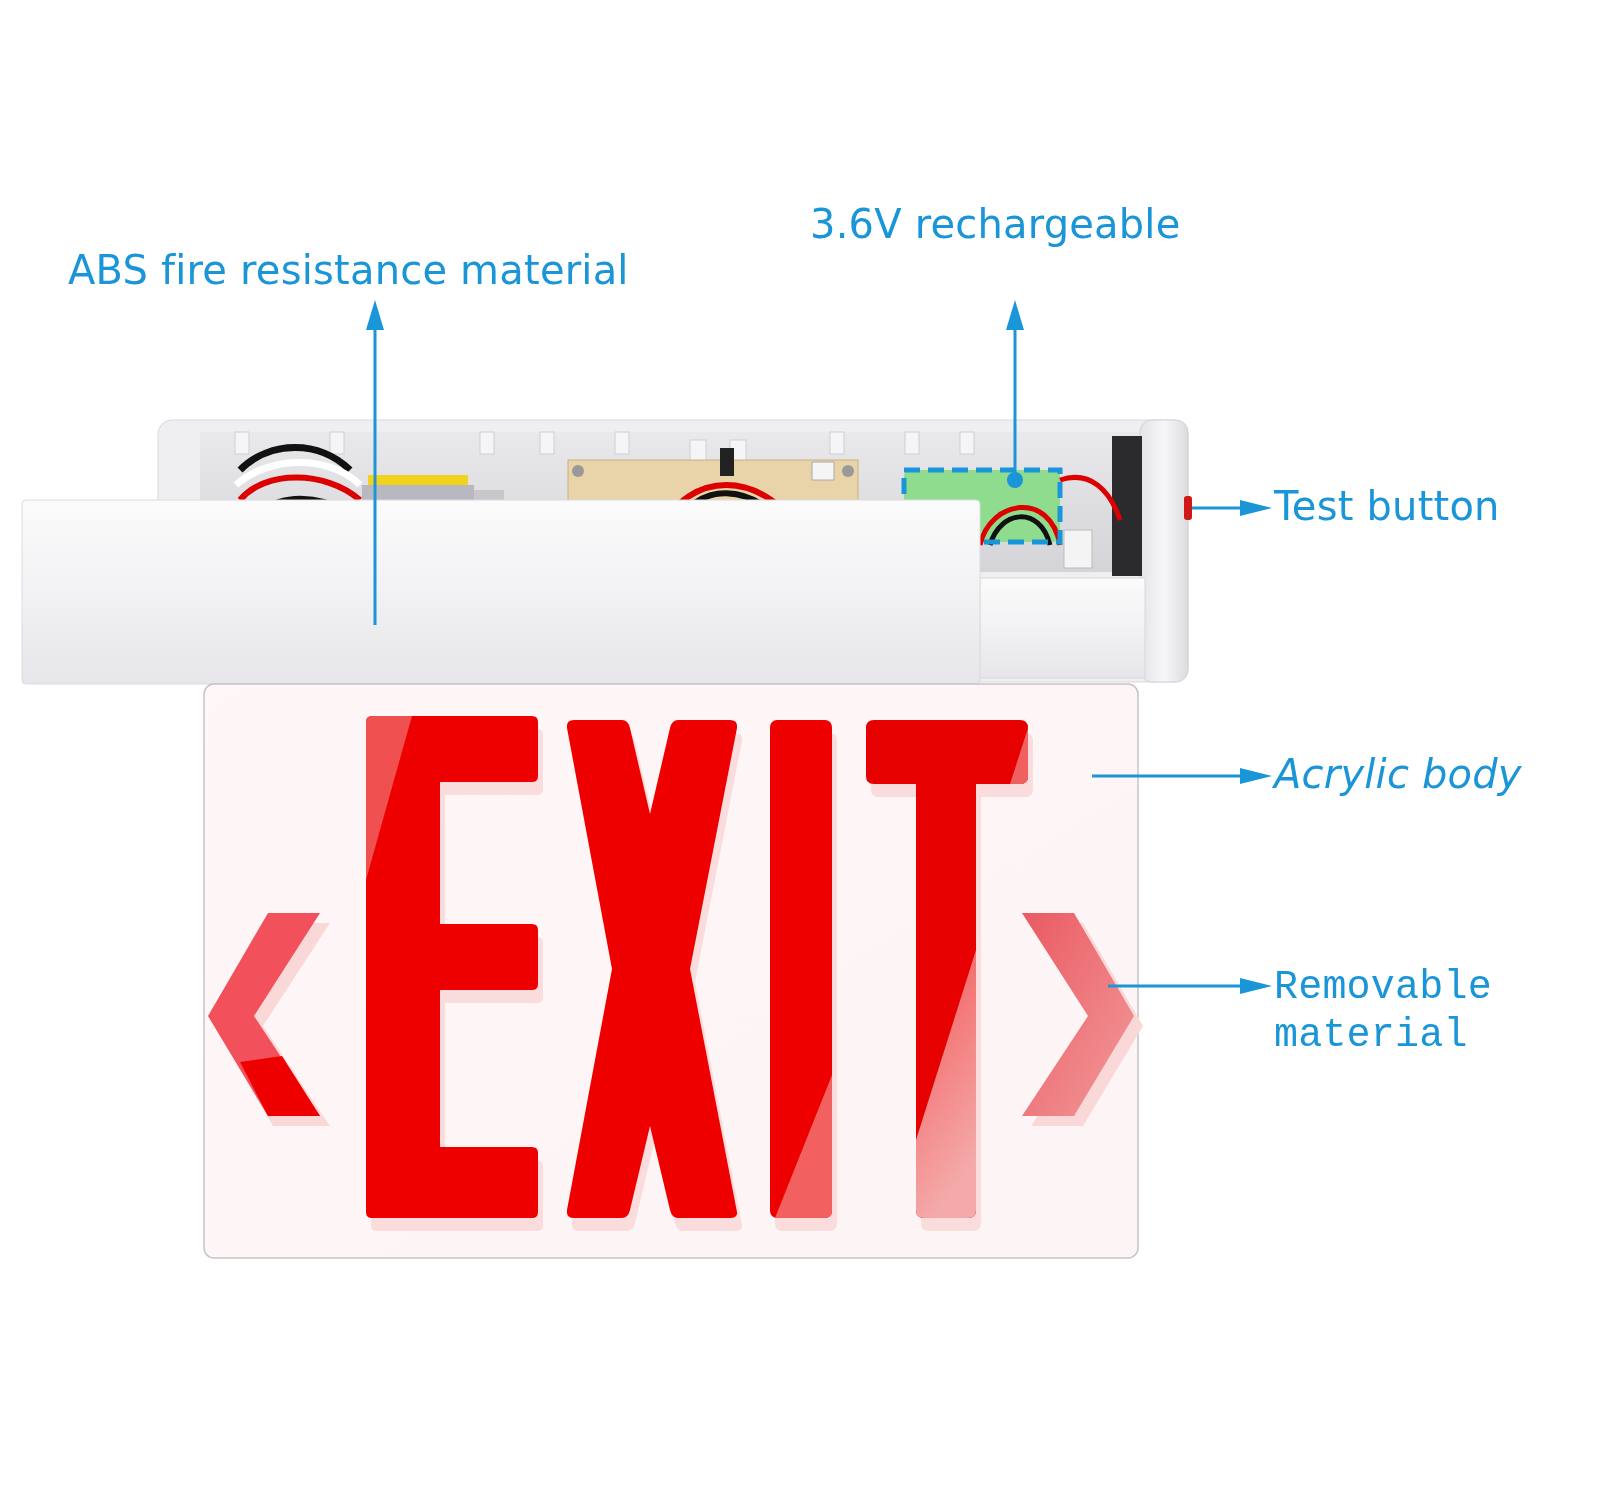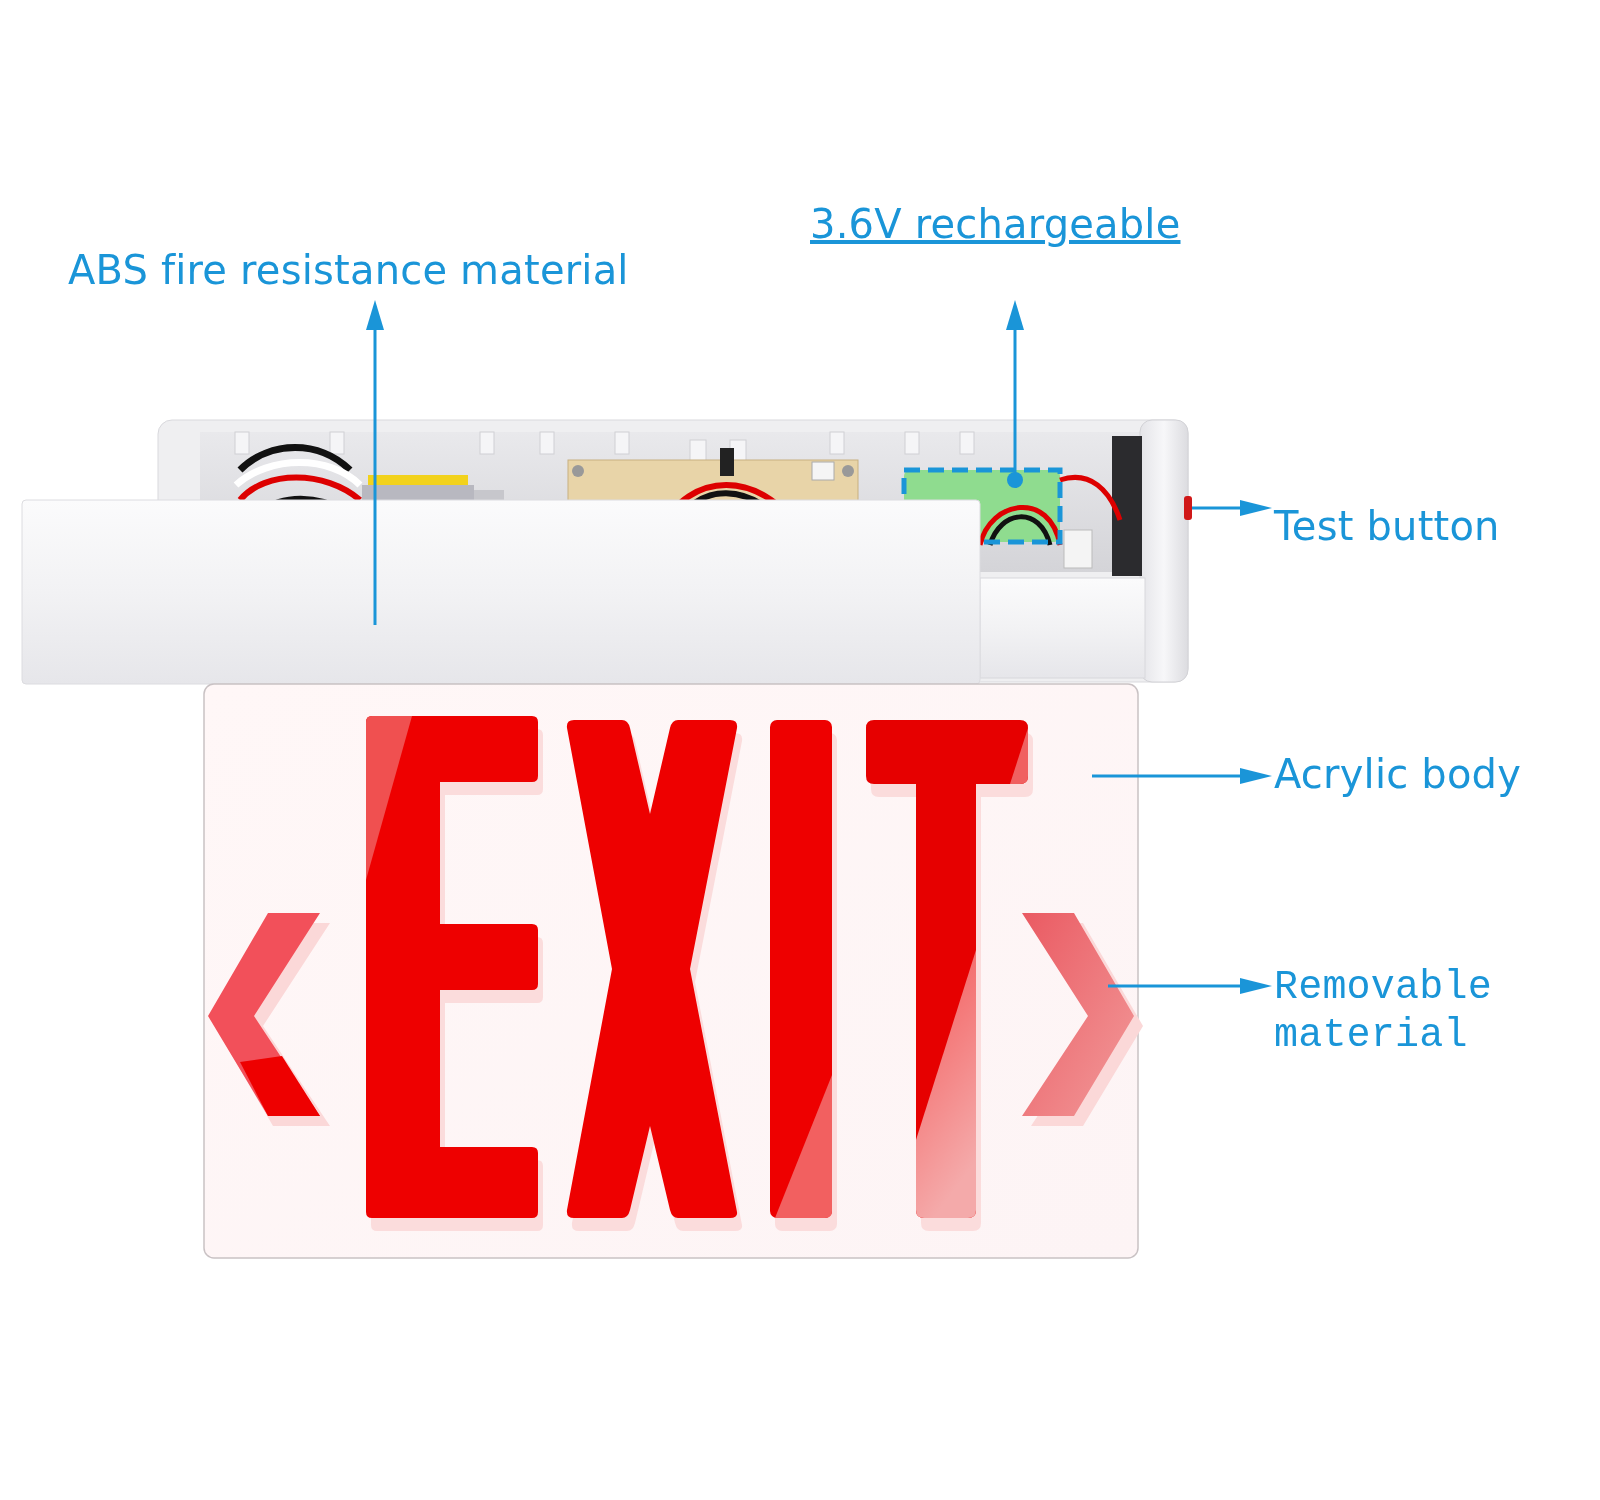--- a/index.html
+++ b/index.html
@@ -154,28 +154,28 @@
 
     <line x1="1108" y1="986" x2="1245" y2="986"></line>
     <polygon points="1272,986 1240,978 1240,994" stroke="none"></polygon>
   </g>
 </svg>
 
 <div class="label" style="left:68px; top:246px;">
   <span class="line">ABS fire resistance material</span>
 </div>
 
-<div class="label" style="left:810px; top:200px;text-decoration:underline;">
+<div class="label" style="left:810px; top:200px;">
   <span class="line">3.6V rechargeable</span>
 </div>
 
-<div class="label" style="left:1274px; top:482px;margin-top:20px;">
+<div class="label" style="left:1274px; top:482px;">
   <span class="line">Test button</span>
 </div>
 
-<div class="label" style="left:1274px; top:750px;">
+<div class="label" style="left:1274px; top:750px;font-style:italic;">
   <span class="line">Acrylic body</span>
 </div>
 
 <div class="label" style="left:1274px; top:964px;font-family:Liberation Mono, monospace;">
   <span class="line">Removable</span>
   <span class="line">material</span>
 </div>
 
 </body></html>

